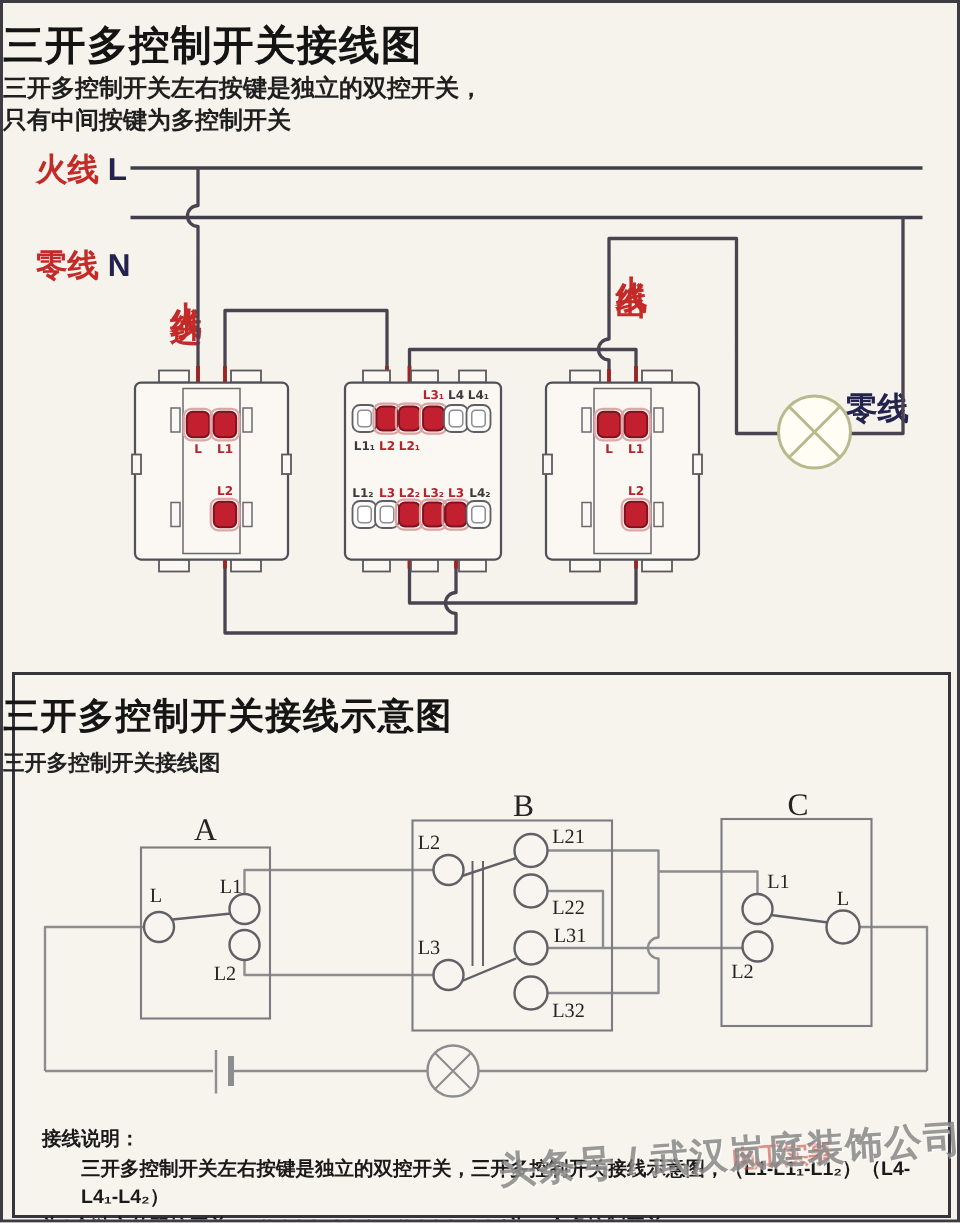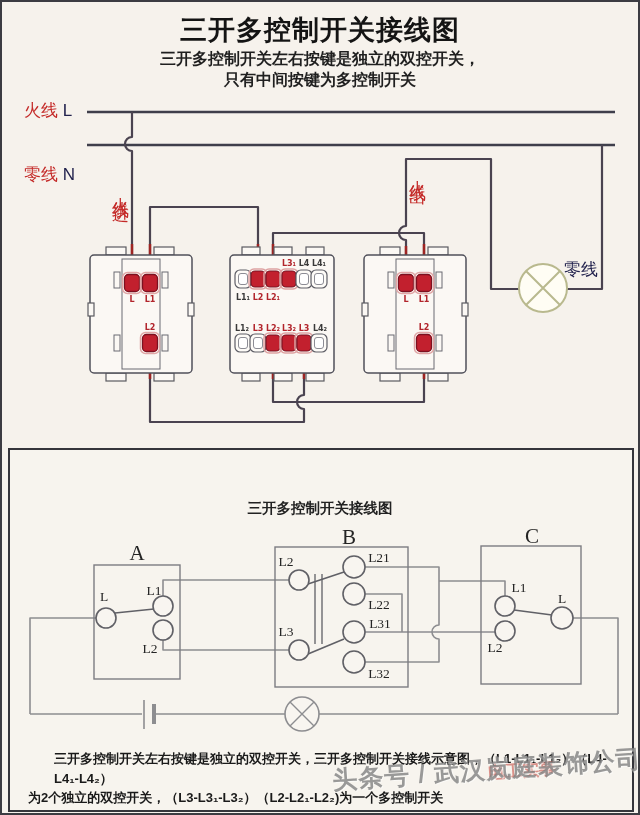--- a/index.html
+++ b/index.html
@@ -2,25 +2,25 @@
 <html><head>
 <meta charset="utf-8">
 <style>
   html,body{margin:0;padding:0;background:#dedede;}
   .stage{
     position:relative;width:640px;height:815px;overflow:hidden;
     background:#f6f2ec;border:2px solid #3c3c42;box-sizing:border-box;
     font-family:"Liberation Sans","DejaVu Sans",sans-serif;
   }
   .abs{position:absolute;}
-  .ctr{left:0;right:0;text-align:center;}
+  .ctr{left:0;right:0;}
   .title1{top:10px;font-size:27px;font-weight:800;color:#141414;letter-spacing:1px;}
   .subtitle{font-size:16px;font-weight:600;color:#1f1f1f;}
   .sub1{top:47px;} .sub2{top:68px;}
-  .wirelabel{font-size:17px;font-weight:400;white-space:nowrap;}
+  .wirelabel{font-size:21px;font-weight:700;white-space:nowrap;}
   .red{color:#c42a28;} .navy{color:#23234e;}
   .lbl-live{left:22px;top:97px;}
   .lbl-neutral{left:22px;top:130px;margin-top:31px;}
   .vert{writing-mode:vertical-rl;text-orientation:upright;letter-spacing:4px;}
   .lbl-livein{left:107px;top:182px;}
   .lbl-liveout{left:404px;top:165px;}
   .lbl-lampneutral{left:562px;top:256px;}
   .lowerbox{left:6px;top:446px;width:626px;height:364px;border:2px solid #35353b;box-sizing:border-box;background:#f7f4ee;}
   .title2{top:459px;font-size:24px;font-weight:800;color:#151515;letter-spacing:1px;}
   .sub3{top:497px;font-size:14.5px;font-weight:600;color:#222;}
@@ -199,20 +199,21 @@
       </g>
     </g>
 
     <g>
       <circle cx="541" cy="286" r="24" fill="#fffdf4" stroke="#b9b98e" stroke-width="2"></circle>
       <path d="M524,269 L558,303 M558,269 L524,303" stroke="#b9b98e" stroke-width="2" fill="none"></path>
     </g>
   </svg>
 
   <div class="abs lowerbox"></div>
+  <div class="abs ctr title2">三开多控制开关接线示意图</div>
   <div class="abs ctr sub3">三开多控制开关接线图</div>
 
   <svg class="abs" style="left:6px;top:446px" width="628" height="306" viewBox="6 446 628 306">
 
     <g stroke="#8d8d90" stroke-width="1.6" fill="none" stroke-linejoin="round">
       <path d="M94,616 H28 V712"></path>
       <path d="M161,594 V578 H287"></path>
       <path d="M161,638 V648 H287"></path>
       <path d="M363,565 H437 V623 A7,7 0 0 0 437,637 V660 H363"></path>
       <path d="M437,579 H503 V594"></path>
@@ -274,20 +275,21 @@
       <text x="377" y="607">L22</text>
       <text x="378" y="626">L31</text>
       <text x="377" y="676">L32</text>
       <text x="517" y="590">L1</text>
       <text x="493" y="650">L2</text>
       <text x="560" y="601">L</text>
     </g>
   </svg>
 
   <div class="abs notes">
+    <div class="hd">接线说明：</div>
     <div class="ind">三开多控制开关左右按键是独立的双控开关，三开多控制开关接线示意图，（L1-L1₁-L1₂）（L4-L4₁-L4₂）</div>
     <div>为2个独立的双控开关，（L3-L3₁-L3₂）（L2-L2₁-L2₂)为一个多控制开关</div>
   </div>
 
   <div class="abs wm-red">电工实事</div>
   <div class="abs wm-gray">头条号 / 武汉岚庭装饰公司</div>
 
 </div>
 
 </body></html>

